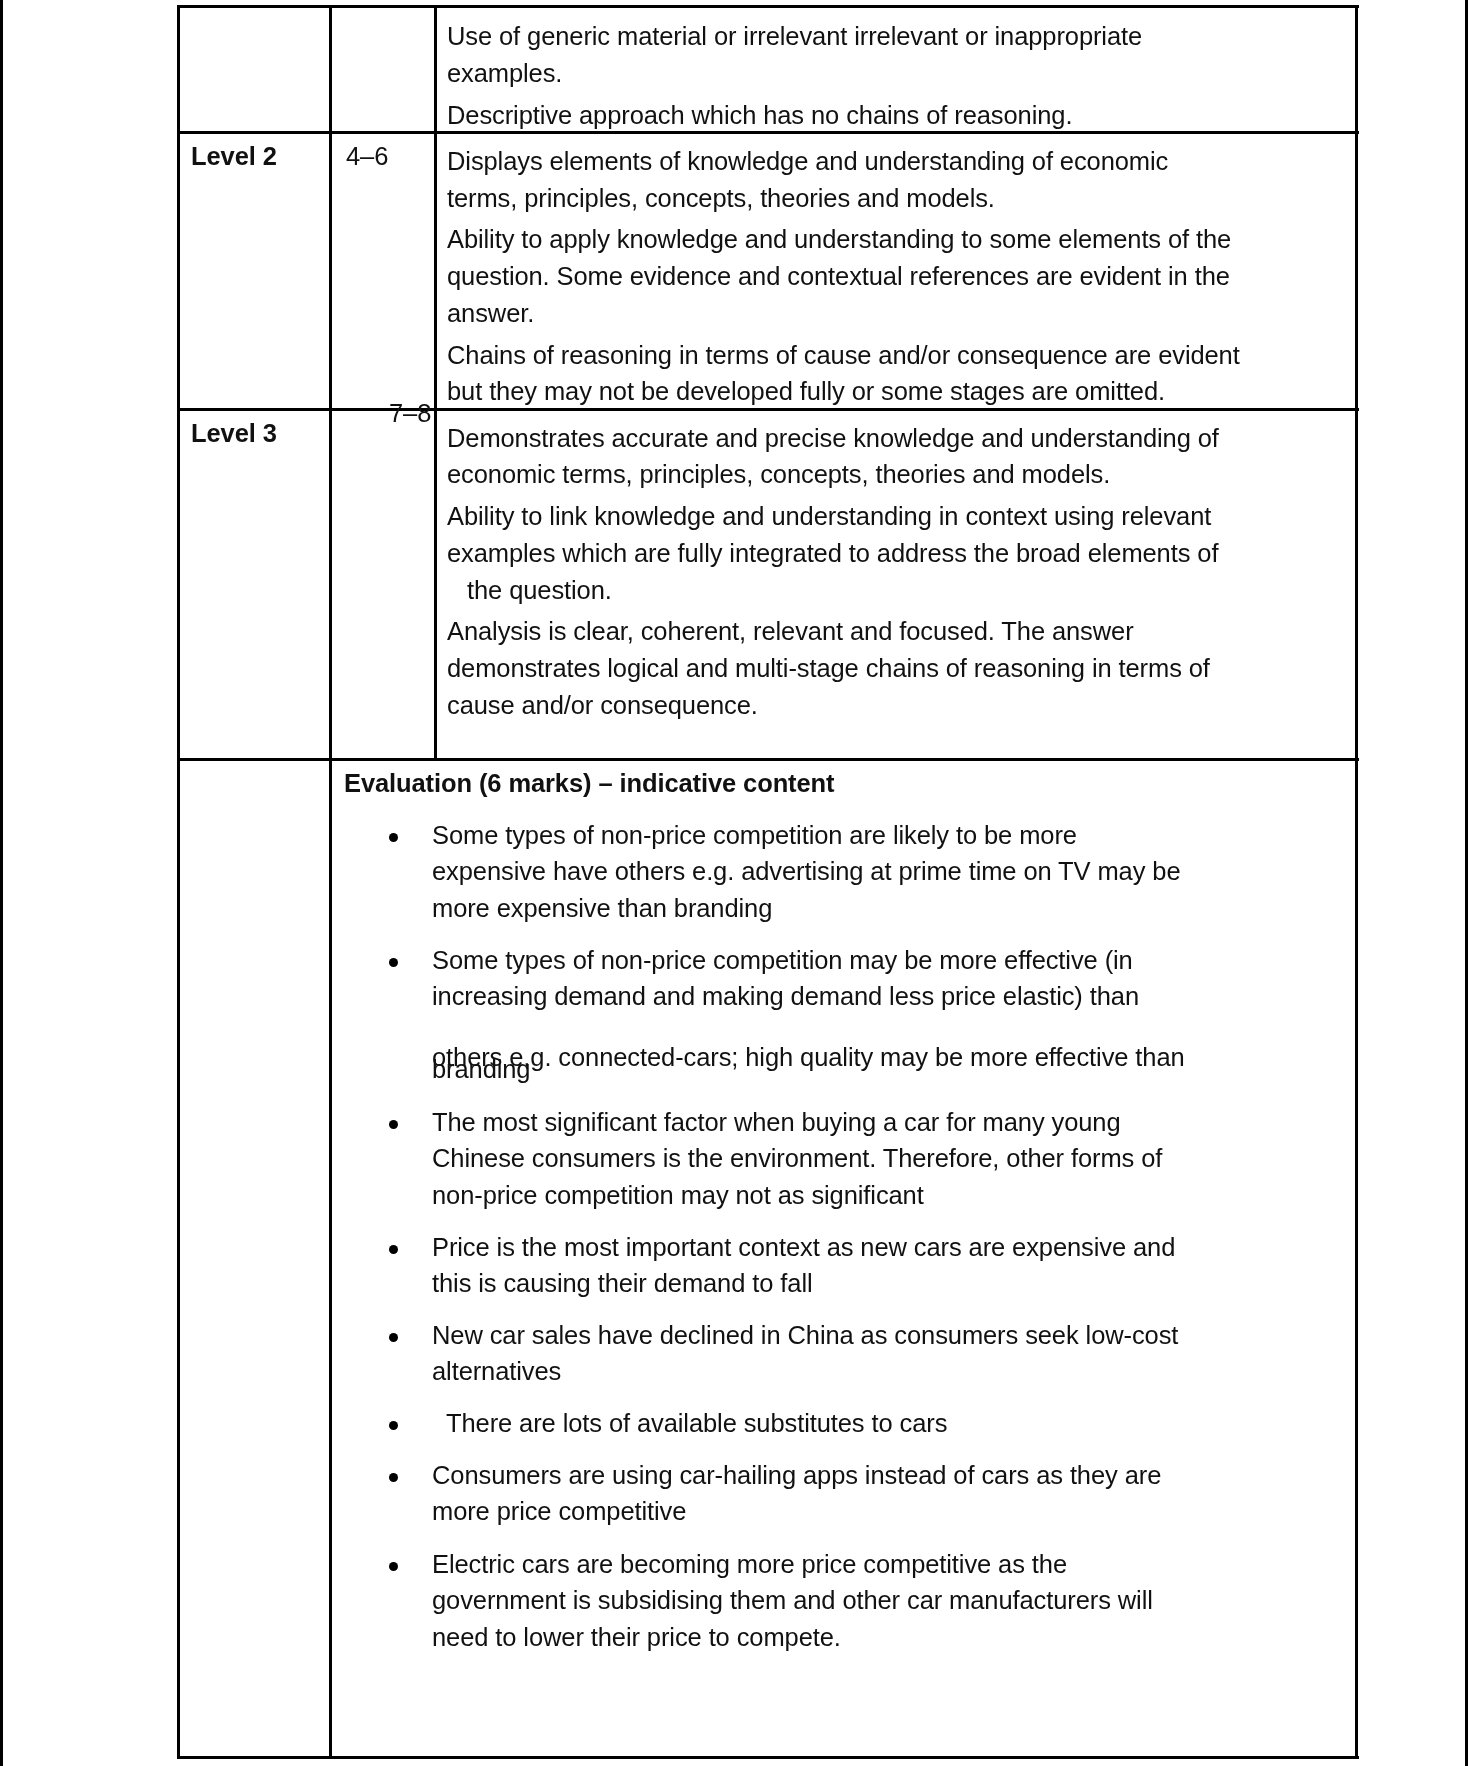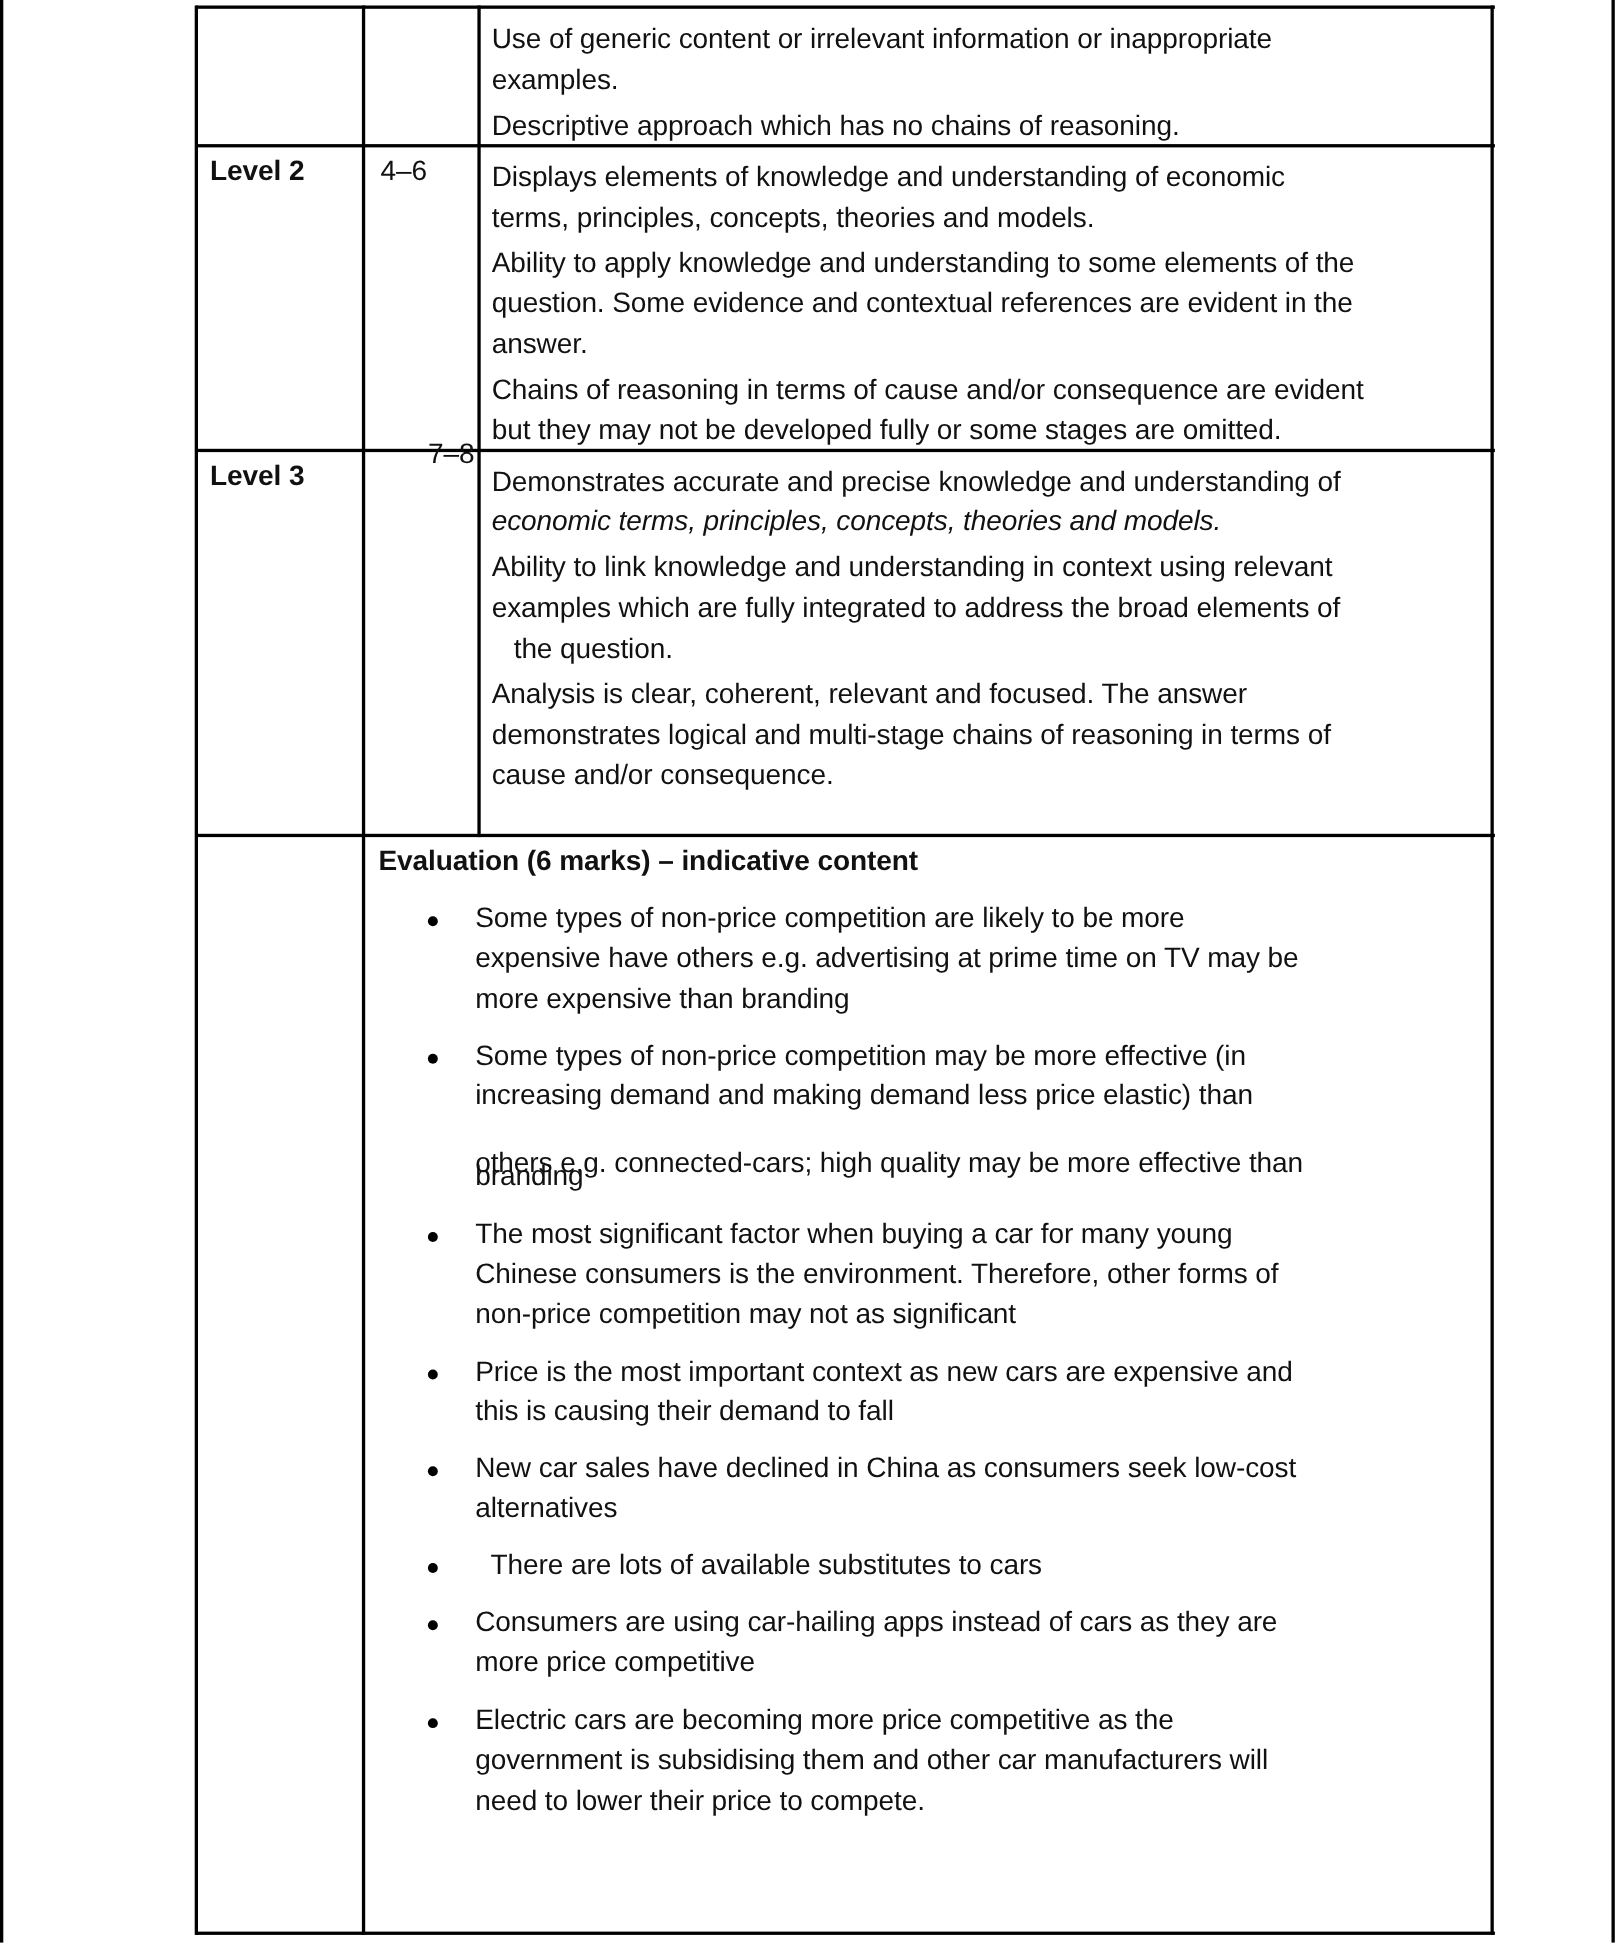--- a/index.html
+++ b/index.html
@@ -26,42 +26,42 @@
   <div class="hline" style="left:178px; top:408px; width:1181px;"></div>
   <div class="hline" style="left:178px; top:758px; width:1181px;"></div>
   <div class="hline" style="left:178px; top:1756px; width:1181px;"></div>
 
   <div class="vline" style="left:177px; top:5px; height:1754px;"></div>
   <div class="vline" style="left:329px; top:5px; height:1754px;"></div>
   <div class="vline" style="left:434px; top:5px; height:756px;"></div>
   <div class="vline" style="left:1355px; top:5px; height:1754px;"></div>
 
   <div>
-    <div class="txt" style="left:447px; top:36px;">Use of generic content or irrelevant information or inappropriate</div>
+    <div class="txt" style="left:447px; top:36px;">Use of generic material or irrelevant irrelevant or inappropriate</div>
     <div class="txt" style="left:447px; top:73px;">examples.</div>
     <div class="txt" style="left:447px; top:115px;">Descriptive approach which has no chains of reasoning.</div>
   </div>
 
   <div>
     <div class="txt bold" style="left:191px; top:156px;">Level 2</div>
     <div class="txt" style="left:346px; top:156px;">4–6</div>
     <div class="txt" style="left:447px; top:161px;">Displays elements of knowledge and understanding of economic</div>
     <div class="txt" style="left:447px; top:198px;">terms, principles, concepts, theories and models.</div>
     <div class="txt" style="left:447px; top:239px;">Ability to apply knowledge and understanding to some elements of the</div>
     <div class="txt" style="left:447px; top:276px;">question. Some evidence and contextual references are evident in the</div>
     <div class="txt" style="left:447px; top:313px;">answer.</div>
     <div class="txt" style="left:447px; top:355px;">Chains of reasoning in terms of cause and/or consequence are evident</div>
     <div class="txt" style="left:447px; top:391px;">but they may not be developed fully or some stages are omitted.</div>
   </div>
 
   <div>
     <div class="txt bold" style="left:191px; top:433px;">Level 3</div>
     <div class="txt" style="left:346px; top:413px;margin-left:43px;">7–8</div>
     <div class="txt" style="left:447px; top:438px;">Demonstrates accurate and precise knowledge and understanding of</div>
-    <div class="txt" style="left:447px; top:474px;font-style:italic;">economic terms, principles, concepts, theories and models.</div>
+    <div class="txt" style="left:447px; top:474px;">economic terms, principles, concepts, theories and models.</div>
     <div class="txt" style="left:447px; top:516px;">Ability to link knowledge and understanding in context using relevant</div>
     <div class="txt" style="left:447px; top:553px;">examples which are fully integrated to address the broad elements of</div>
     <div class="txt" style="left:447px; top:590px;margin-left:20px;">the question.</div>
     <div class="txt" style="left:447px; top:631px;">Analysis is clear, coherent, relevant and focused. The answer</div>
     <div class="txt" style="left:447px; top:668px;">demonstrates logical and multi-stage chains of reasoning in terms of</div>
     <div class="txt" style="left:447px; top:705px;">cause and/or consequence.</div>
   </div>
 
   <div>
     <div class="txt bold" style="left:344px; top:783px;">Evaluation (6 marks) – indicative content</div>

